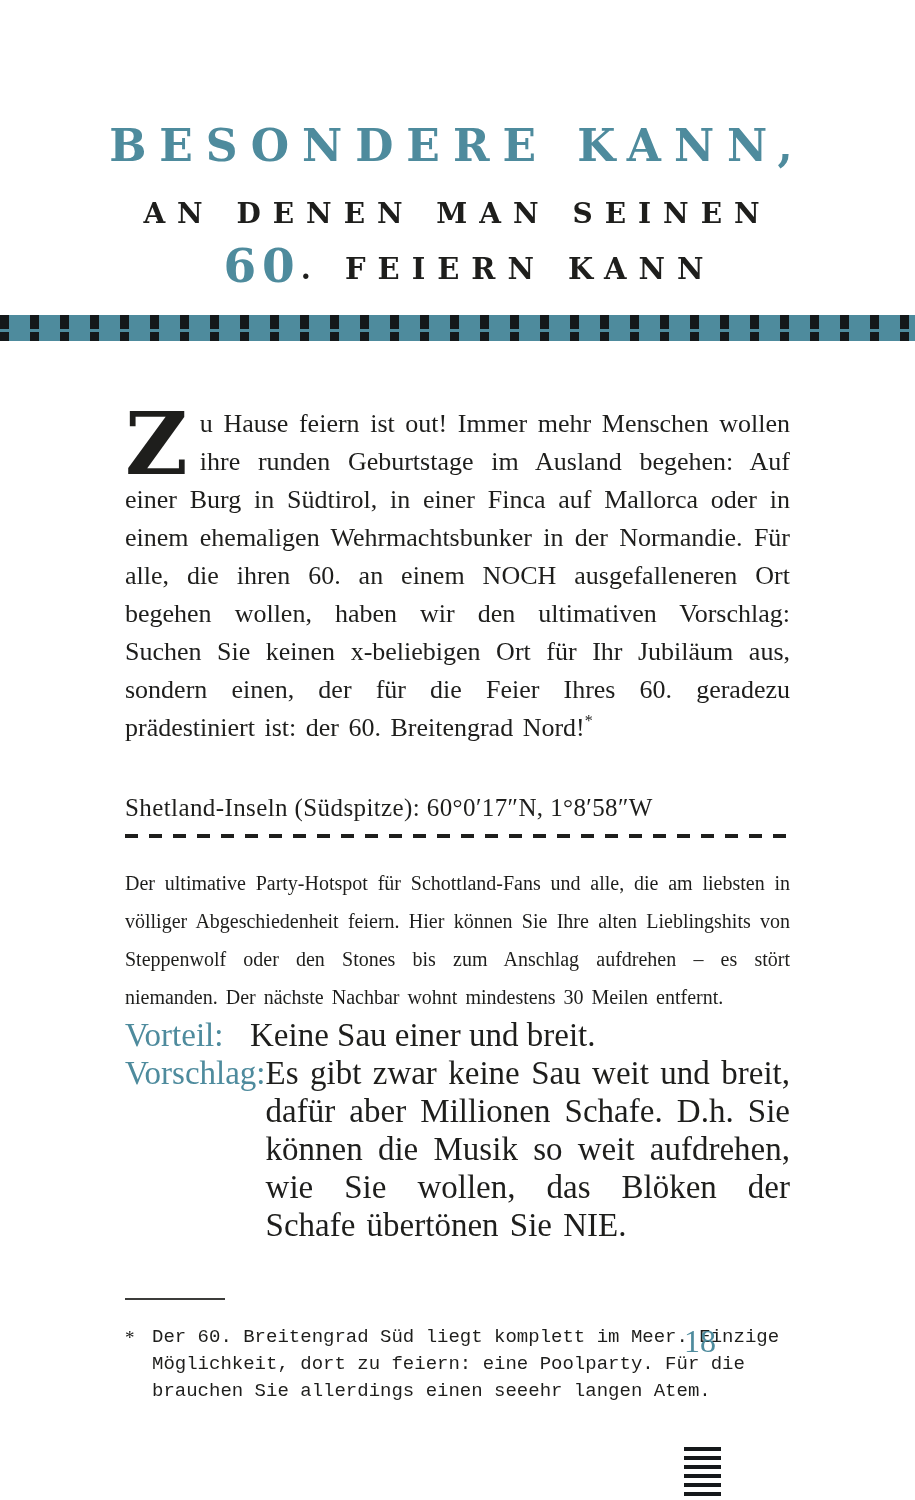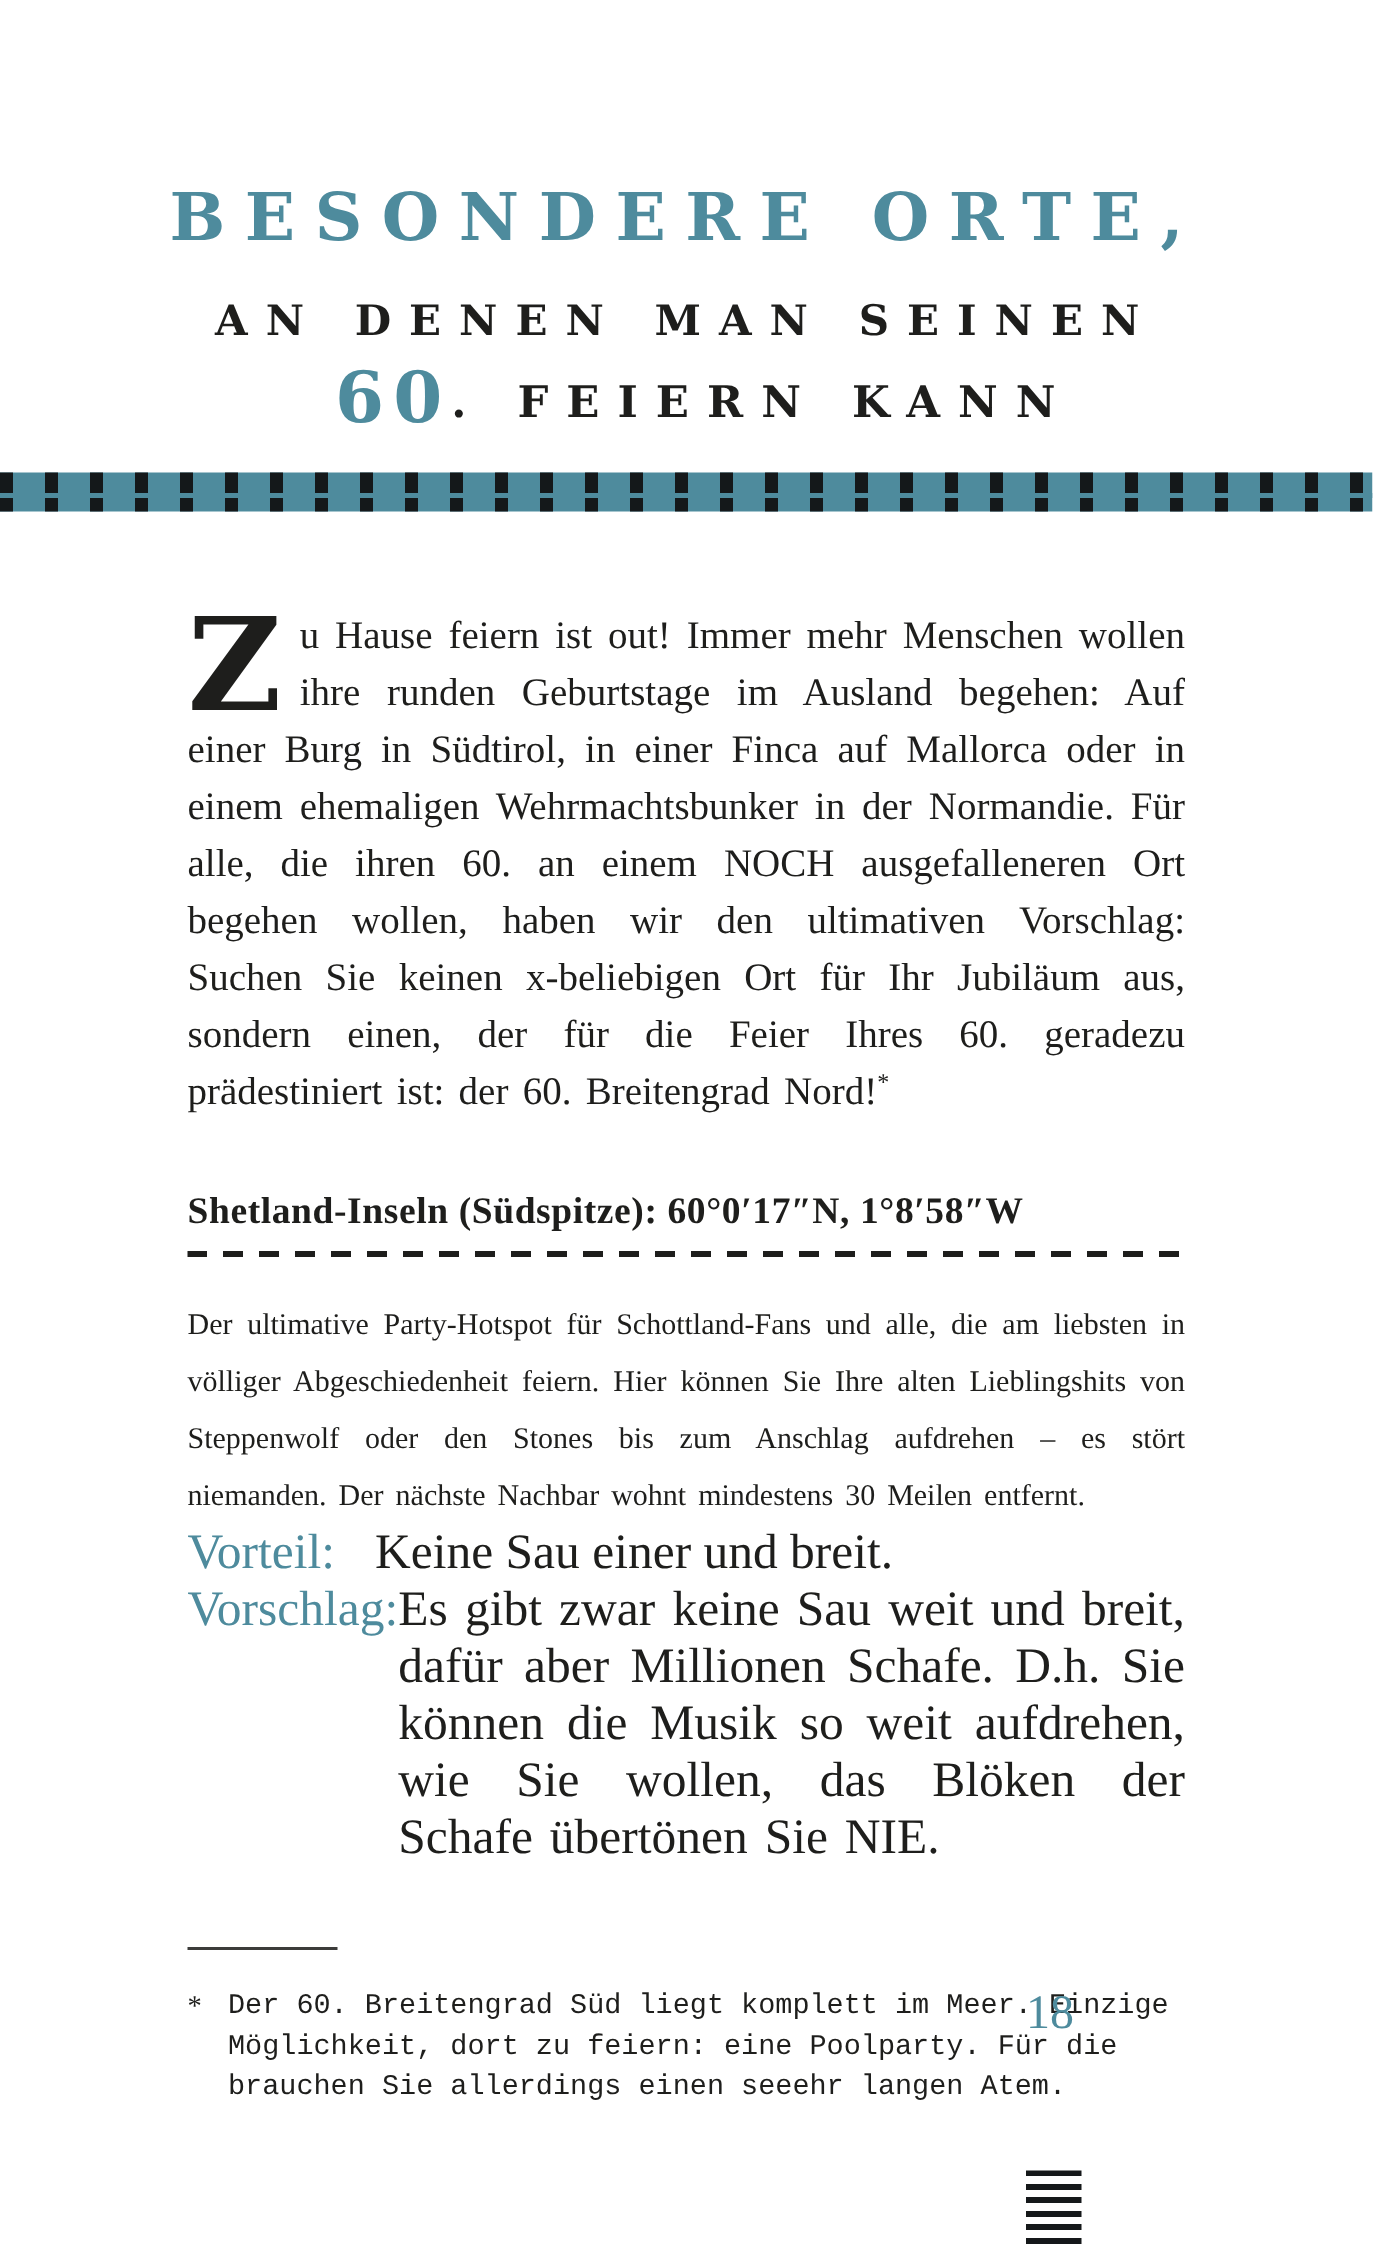--- a/index.html
+++ b/index.html
@@ -43,21 +43,21 @@
     float: left;
     font-family: "DejaVu Serif", serif;
     font-weight: 700;
     font-size: 86px; line-height: 68px;
     padding: 5px 12px 0 0;
   }
   .fn-ref { font-size: 16px; line-height: 0; }
 
   .section-heading {
     margin: 46px 0 0 0;
-    font-size: 25px; font-weight: 700;
+    font-size: 25px; font-weight: 400;
     letter-spacing: 0.4px;
     line-height: 1.2;
   }
   .dashed-rule {
     margin-top: 11px;
     height: 4px;
     background: repeating-linear-gradient(90deg, var(--ink) 0px, var(--ink) 13px, rgba(0,0,0,0) 13px, rgba(0,0,0,0) 24px);
   }
 
   .body-par {
@@ -89,21 +89,21 @@
     width: 37px; height: 53px;
     background: repeating-linear-gradient(180deg, #15181a 0px, #15181a 4px, rgba(0,0,0,0) 4px, rgba(0,0,0,0) 9px);
   }
 </style>
 </head>
 <body>
 
 <div class="page">
 
   <header class="title-block">
-    <div class="title-line1">BESONDERE ORTE,</div>
+    <div class="title-line1">BESONDERE KANN,</div>
     <div class="title-line2">AN DENEN MAN SEINEN</div>
     <div class="title-line3"><span class="title-number">60</span><span class="title-rest">. FEIERN KANN</span></div>
   </header>
 
   <div class="band"></div>
 
   <main class="content">
 
     <p class="intro"><span class="dropcap">Z</span><span>u Hause feiern ist out! Immer mehr Menschen wollen ihre runden Geburtstage im Ausland begehen: Auf einer Burg in Südtirol, in einer Finca auf Mallorca oder in einem ehemaligen Wehrmachtsbunker in der Normandie. Für alle, die ihren 60. an einem NOCH ausgefalleneren Ort begehen wollen, haben wir den ultimativen Vorschlag: Suchen Sie keinen x-beliebigen Ort für Ihr Jubiläum aus, sondern einen, der für die Feier Ihres 60. geradezu prädestiniert ist: der 60. Breitengrad Nord!</span><sup class="fn-ref">*</sup></p>
 

